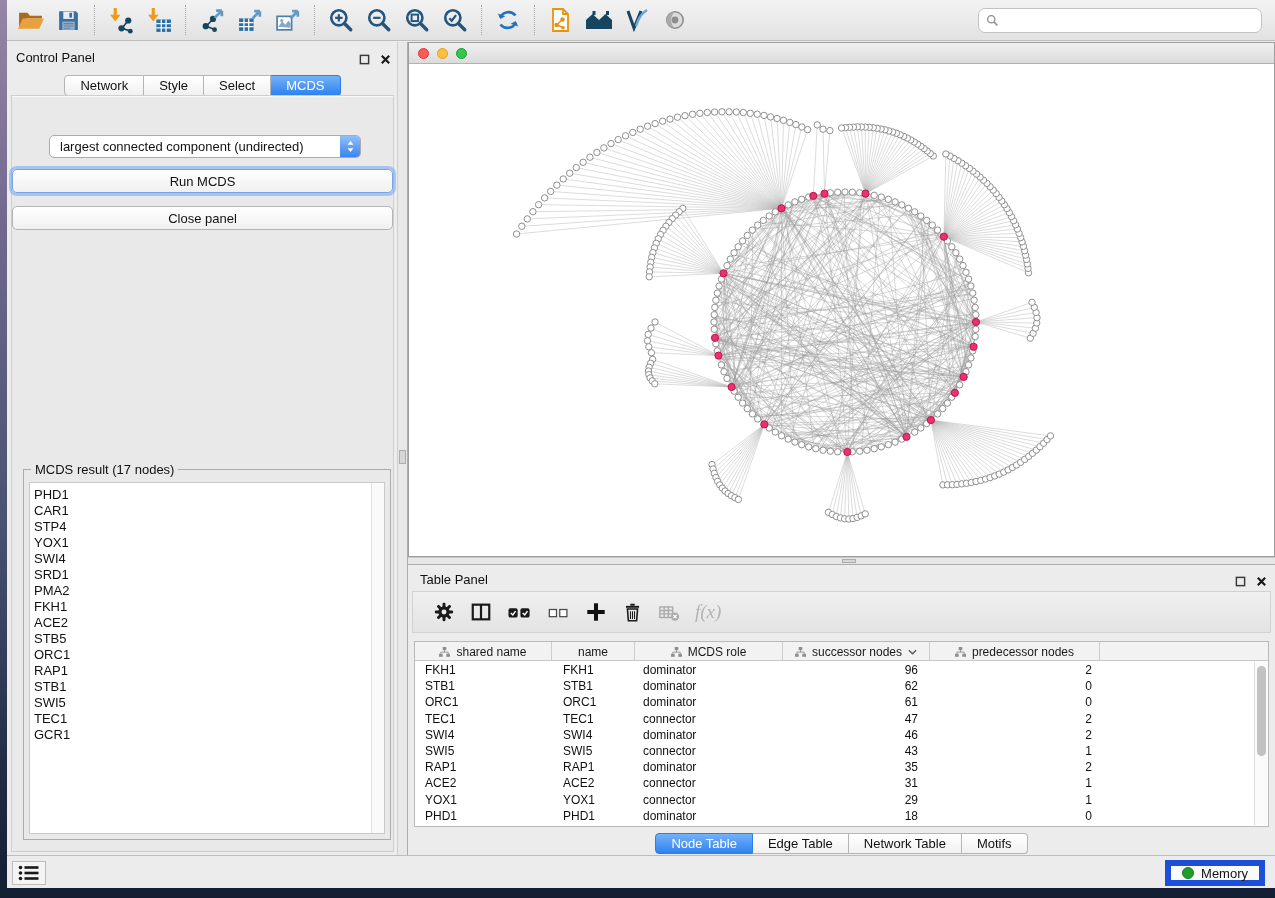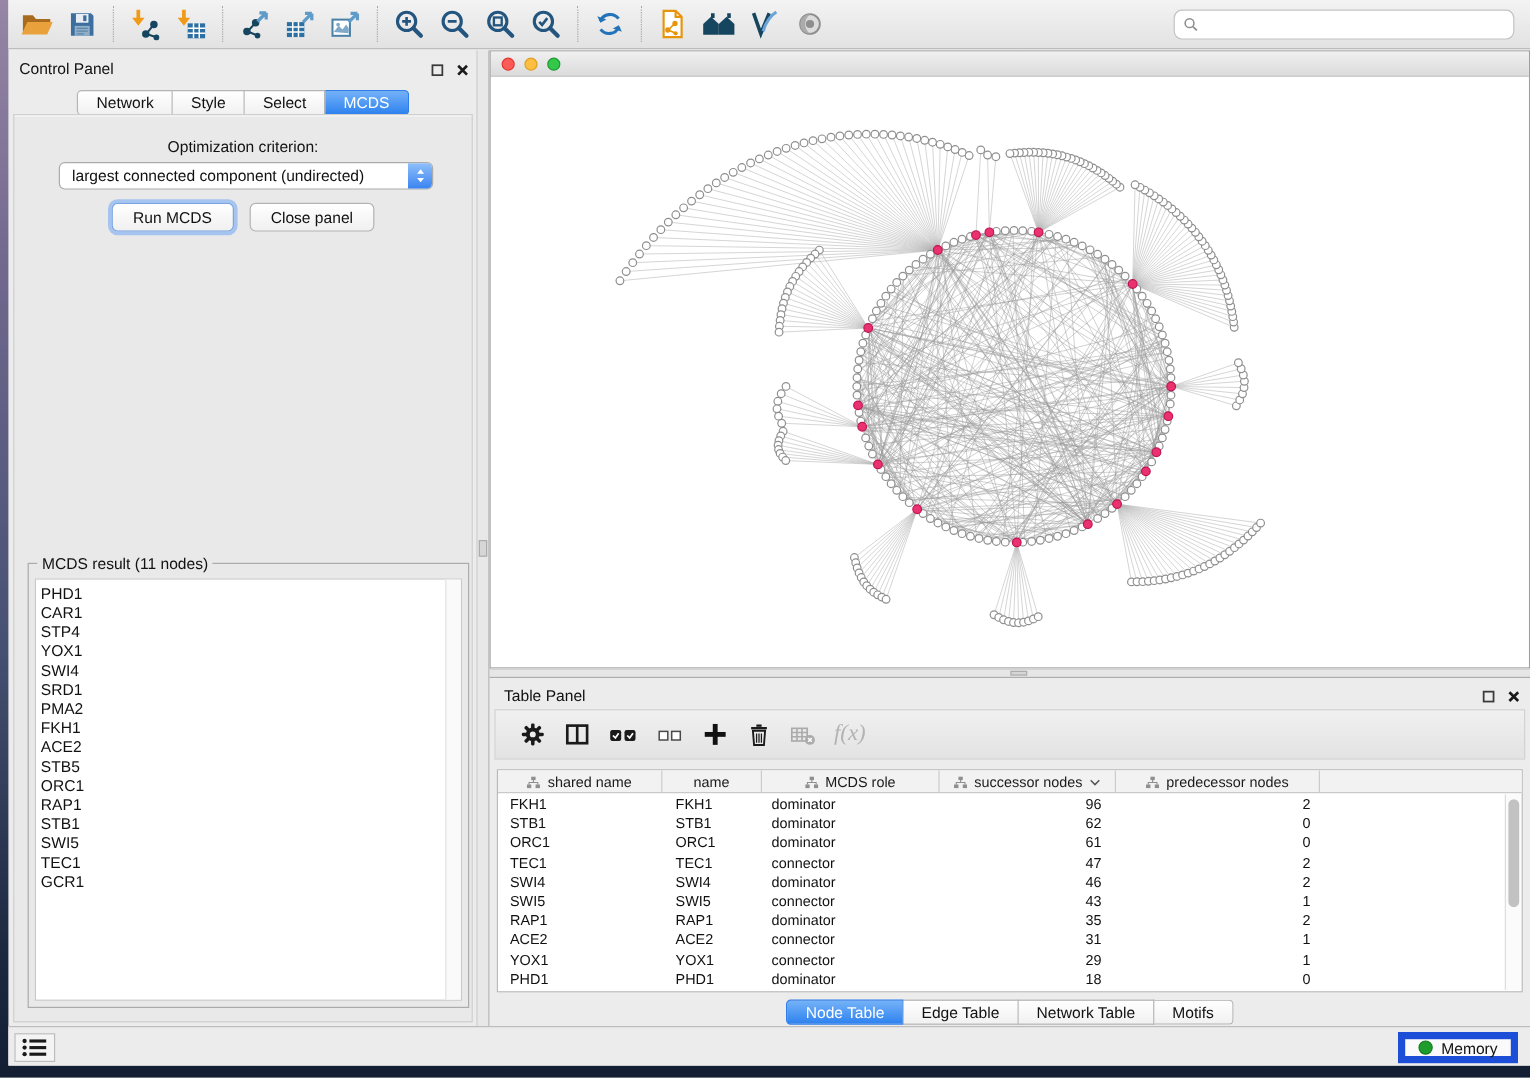--- a/index.html
+++ b/index.html
@@ -31,21 +31,21 @@
   .tab:last-child { border-radius:0 4px 4px 0; }
   .tab.active { background:linear-gradient(#74B2F8,#2E82EF); border-color:#2E7DE8; color:#fff; }
   .cp-content { position:absolute; left:3px; right:3px; top:53px; bottom:3px;
     background:#E9E9E9; border:1px solid #CFCFCF; box-shadow:inset 0 1px 0 #FAFAFA; }
   .opt-label { position:absolute; top:19px; left:0; right:0; text-align:center; font-size:13px; color:#111; }
   .combo { position:absolute; left:37px; top:39px; width:312px; height:23px; background:#fff;
     border:1px solid #ABABAB; border-radius:5px; display:flex; align-items:center; }
   .combo-text { flex:1; font-size:13px; padding-left:10px; color:#111; white-space:nowrap; overflow:hidden; }
   .combo-step { width:20px; height:21px; margin:0; border-radius:0 4px 4px 0;
     background:linear-gradient(#8FBFFA,#3A84F1); display:flex; align-items:center; justify-content:center; }
-  .btn-row { position:absolute; top:73px; left:0; right:0; display:flex; justify-content:center; gap:13px; }
+  .btn-row { position:absolute; top:73px; left:0; right:0; display:flex; justify-content:center; gap:13px;flex-direction:column; }
   .aqua-btn { height:24px; padding:0 17px; font-size:13px; color:#111;
     font-family:"Liberation Sans","DejaVu Sans",sans-serif;
     background:linear-gradient(#FFFFFF,#F0F0F0); border:1px solid #B4B4B4; border-radius:5px; }
   .aqua-btn.focus { box-shadow:0 0 0 3px rgba(110,165,245,.55); border-color:#7AA4E6; }
   .result-group { position:absolute; left:11px; width:368px; top:373px; height:371px; border:1px solid #ABABAB; }
   .legend { position:absolute; top:-8px; left:7px; background:#E9E9E9; padding:0 4px; font-size:13px; color:#111; }
   .result-list { position:absolute; left:5px; right:5px; top:12px; bottom:5px; background:#fff;
     border:1px solid #C9C9C9; padding:4px 0 0 4px; overflow:hidden; }
   .result-item { font-size:13px; height:16px; line-height:16px; color:#111; }
   .result-scroll { position:absolute; right:6px; top:13px; bottom:6px; width:13px;
@@ -276,36 +276,35 @@
             </svg></span>
       </span>
     </div>
     <div class="cp-tabs" id="cp-tabs">
         <span class="tab">Network</span>
         <span class="tab">Style</span>
         <span class="tab">Select</span>
         <span class="tab active">MCDS</span>
       </div>
     <div class="cp-content">
-      <div class="opt-label">Optimization criterion:</div>
       <div class="combo">
         <span class="combo-text">largest connected component (undirected)</span>
         <span class="combo-step">
           <svg viewBox="0 0 10 14" width="9" height="13">
               <path d="M5 1L8.2 5H1.8z" fill="#fff"></path>
               <path d="M5 13L1.8 9h6.4z" fill="#fff"></path>
             </svg>
         </span>
       </div>
       <div class="btn-row">
         <button class="aqua-btn focus">Run MCDS</button>
         <button class="aqua-btn">Close panel</button>
       </div>
       <div class="result-group">
-        <span class="legend">MCDS result (11 nodes)</span>
+        <span class="legend">MCDS result (17 nodes)</span>
         <div class="result-list" id="mcds-list">
             <div class="result-item">PHD1</div>
             <div class="result-item">CAR1</div>
             <div class="result-item">STP4</div>
             <div class="result-item">YOX1</div>
             <div class="result-item">SWI4</div>
             <div class="result-item">SRD1</div>
             <div class="result-item">PMA2</div>
             <div class="result-item">FKH1</div>
             <div class="result-item">ACE2</div>

